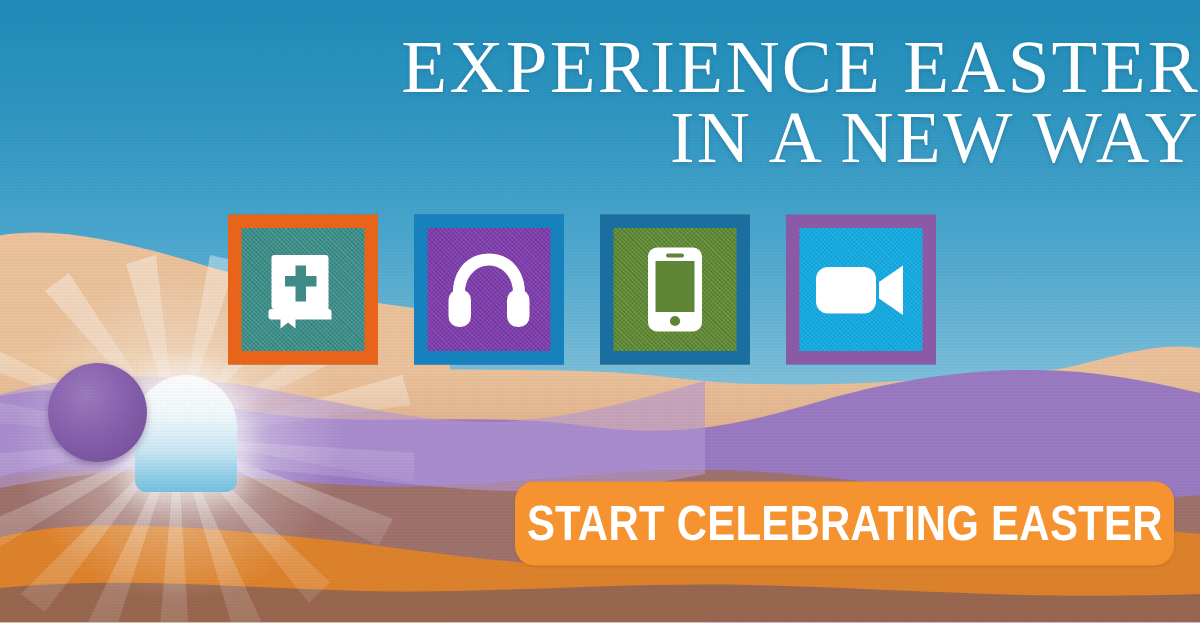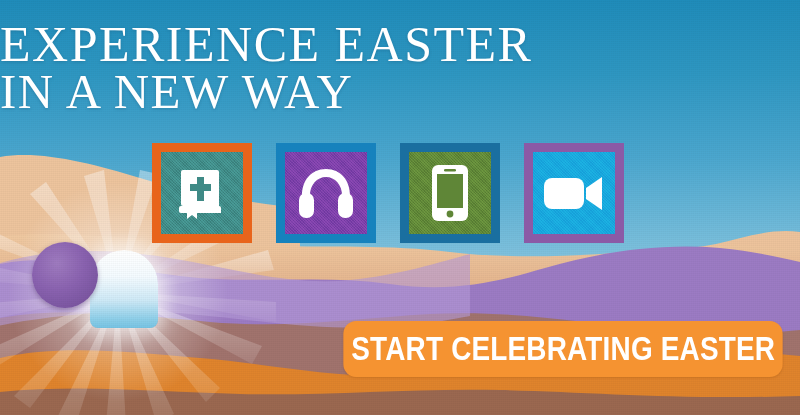--- a/index.html
+++ b/index.html
@@ -62,21 +62,21 @@
     position:absolute;inset:0;opacity:.22;mix-blend-mode:overlay;pointer-events:none;
     background-image:
       repeating-linear-gradient(45deg,rgba(255,255,255,.5) 0 1px,rgba(0,0,0,.28) 1px 2px),
       repeating-linear-gradient(-45deg,rgba(255,255,255,.3) 0 1px,rgba(0,0,0,.2) 1px 2px);
   }
   .tile svg{position:relative;z-index:2;display:block;}
 
   
   .headline{
     position:absolute;left:0;top:20px;width:800px;
-    text-align:left;color:#ffffff;
+    text-align:right;color:#ffffff;
     font-family:"Liberation Serif","DejaVu Serif",serif;
     font-weight:400;
     font-size:48px;line-height:.96;
     letter-spacing:1.5px;
     text-shadow:0 1px 3px rgba(20,60,90,.25);
   }
   .headline .l1{display:block;font-size:50px;}
   .headline .l2{display:block;font-size:49px;}
 
   

